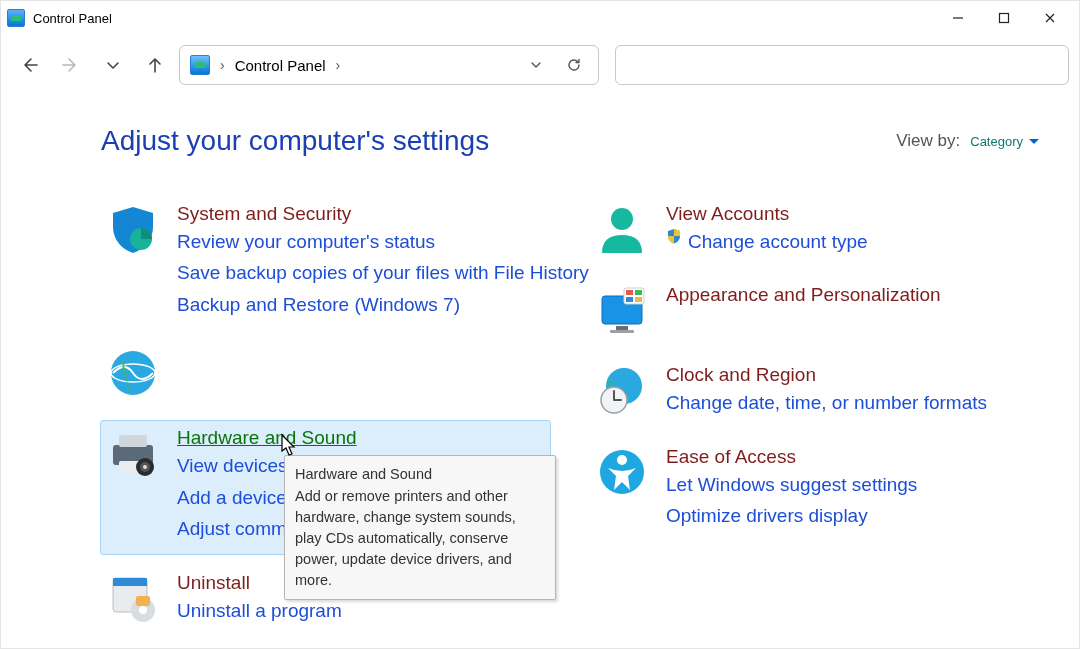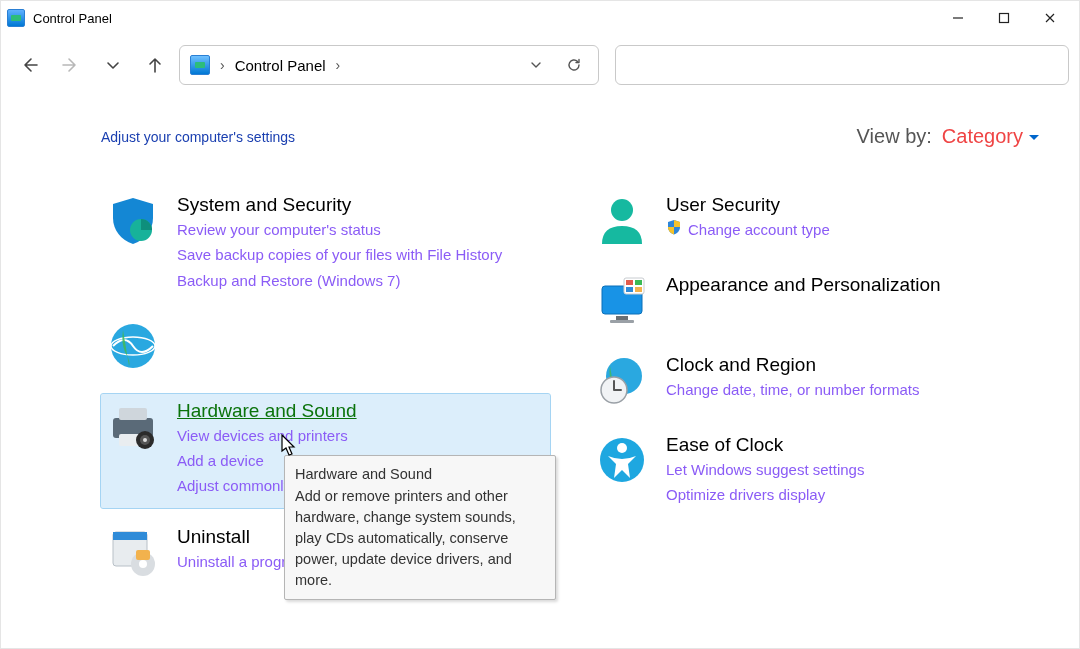--- a/index.html
+++ b/index.html
@@ -55,40 +55,40 @@
   .addr-btn{width:28px;height:38px;display:flex;align-items:center;justify-content:center;}
 
   .searchbox{
     flex:1; height:40px; border:1px solid #c9c9c9; border-radius:6px;
     margin-left:10px; background:#fff;
   }
 
   
   .content{ padding:30px 40px 0 100px; }
   .header-row{ display:flex; align-items:center; margin-bottom:40px;}
-  .page-title{ font-size:14px; color:#1a3fb0; font-weight:400;}
+  .page-title{ font-size:28px; color:#1a3fb0; font-weight:400;}
   .header-row .spacer{flex:1;}
-  .viewby-label{ color:#555; font-size:20px; margin-right:10px;}
-  .viewby-value{ color:#ef4444; font-size:20px; display:flex; align-items:center; gap:6px;}
+  .viewby-label{ color:#555; font-size:17px; margin-right:10px;}
+  .viewby-value{ color:#0f766e; font-size:13px; display:flex; align-items:center; gap:6px;}
   .viewby-value::after{
     content:""; border:5px solid transparent; border-top-color:#0066cc; translate:0 3px;
   }
 
   .columns{ display:flex; gap:40px;}
   .col{ flex:1; min-width:0;}
   .cat{ display:flex; gap:18px; margin-bottom:12px; padding:6px 6px 10px 6px; border-radius:2px;}
   .cat.hovered{
     background:#dceefb;
     outline:1px solid #a5d4f3;
   }
   .cat .caticon{ width:52px; height:52px; flex:none; position:relative;}
   .cat .cattext{ display:flex; flex-direction:column; gap:2px;}
-  .cat-title{ color:#000000; font-size:19px; font-weight:400;}
+  .cat-title{ color:#7f1d1d; font-size:19px; font-weight:400;}
   .cat-title.hovered{ text-decoration:underline; color:#0b730b;}
-  .cat-link{ color:#8b5cf6; font-size:15px; line-height:1.55; white-space:nowrap;}
+  .cat-link{ color:#1d4ed8; font-size:19px; line-height:1.55; white-space:nowrap;}
   .cat-link.shield{ position:relative; padding-left:22px;}
   .shield-badge{
     position:absolute; left:0; top:1px; width:16px; height:16px;
   }
 
   
   .tooltip{
     position:absolute; left:283px; top:454px; width:272px;
     background:#f7f7f7; border:1px solid #b5b5b5; border-radius:2px;
     padding:8px 10px; font-size:14.5px; color:#333; line-height:1.45;
@@ -251,21 +251,21 @@
     <div class="col">
 
       <div class="cat">
         <div class="caticon">
           <svg class="ci" viewBox="0 0 52 52">
               <circle cx="26" cy="16" r="11" fill="#16b9a0"></circle>
               <path d="M6 50 Q6 32 26 32 Q46 32 46 50 Z" fill="#16b9a0"></path>
             </svg>
         </div>
         <div class="cattext">
-          <a class="cat-title">User Security</a>
+          <a class="cat-title">View Accounts</a>
           <a class="cat-link shield">
             <svg class="shield-badge" viewBox="0 0 16 16">
                 <path d="M8 1 L14 3 V8 C14 12 11 14.5 8 15.5 C5 14.5 2 12 2 8 V3 Z" fill="#2e86d9"></path>
                 <path d="M8 1 L14 3 V8 H8 Z" fill="#f5c22b"></path>
                 <path d="M8 8 H2 V8 C2 12 5 14.5 8 15.5 Z" fill="#f5c22b"></path>
               </svg>
             <span>Change account type</span>
           </a>
         </div>
       </div>
@@ -306,21 +306,21 @@
 
       <div class="cat">
         <div class="caticon">
           <svg class="ci" viewBox="0 0 52 52">
               <circle cx="26" cy="26" r="22" fill="#1ea7e0"></circle>
               <circle cx="26" cy="14" r="5" fill="#fff"></circle>
               <path d="M12 22 Q26 28 40 22 L32 30 L34 44 L26 36 L18 44 L20 30 Z" fill="#fff"></path>
             </svg>
         </div>
         <div class="cattext">
-          <a class="cat-title">Ease of Clock</a>
+          <a class="cat-title">Ease of Access</a>
           <a class="cat-link">Let Windows suggest settings</a>
           <a class="cat-link">Optimize drivers display</a>
         </div>
       </div>
 
     </div>
   </div>
 </div>
 
 <div class="tooltip">

